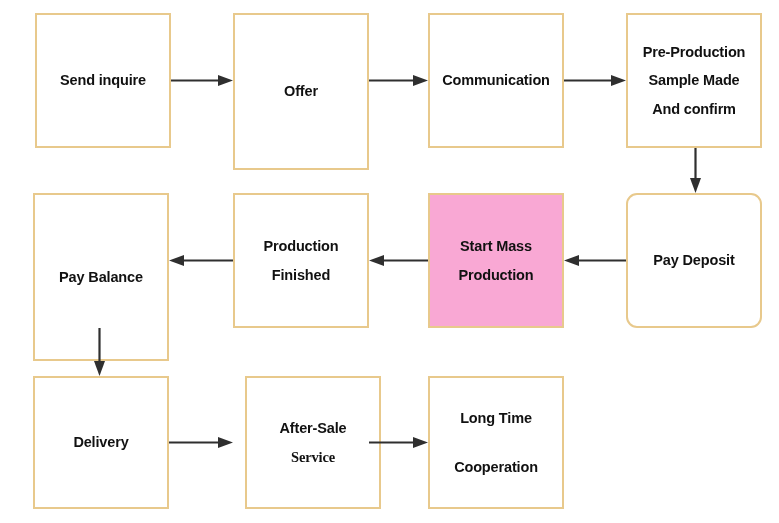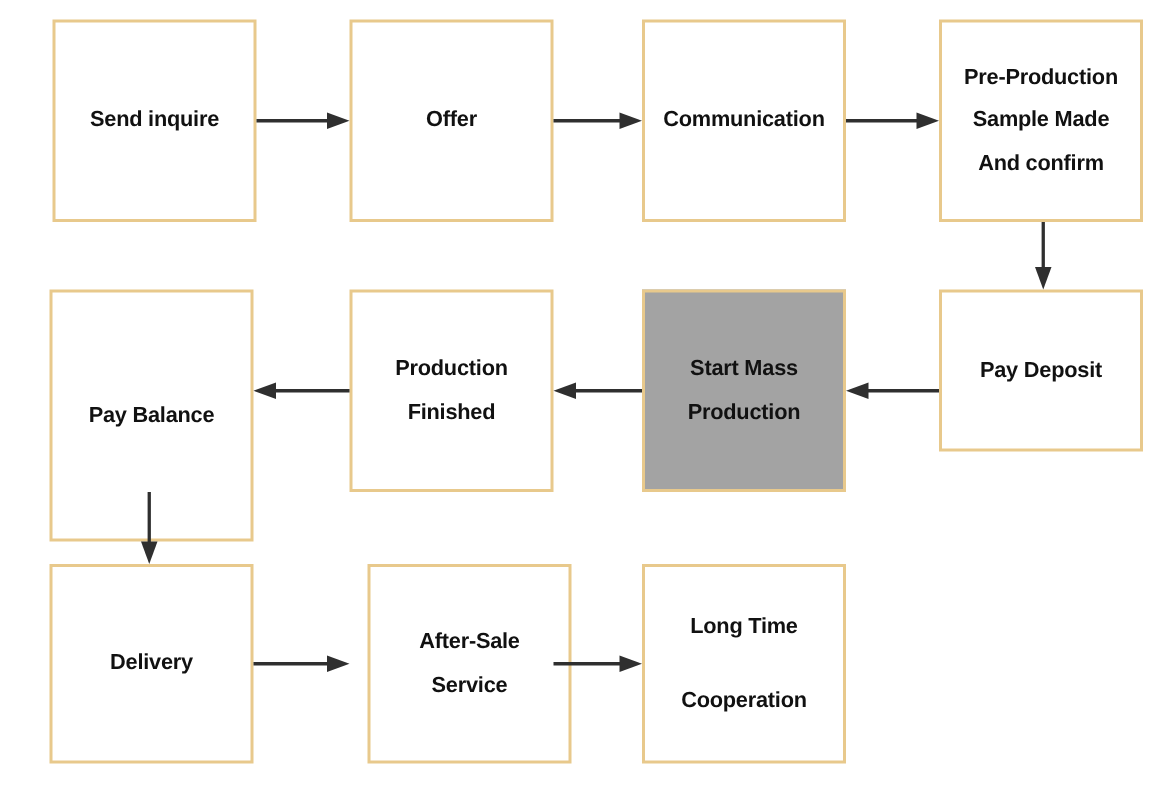--- a/index.html
+++ b/index.html
@@ -48,51 +48,51 @@
   }
 </style>
 </head>
 <body>
 
 <div id="canvas">
   <div id="nodes-layer">
       <div class="node" style="left: 35px; top: 13px; width: 136px; height: 135px; border-color: rgb(232, 201, 140); background: rgb(255, 255, 255);">
         <div class="node-label" style="color: rgb(17, 17, 17);">Send inquire</div>
       </div>
-      <div class="node" style="left: 233px; top: 13px; width: 136px; height: 135px; border-color: rgb(232, 201, 140); background: rgb(255, 255, 255);">
+      <div class="node" style="left: 233px; top: 13px; width: 136px; height: 157px; border-color: rgb(232, 201, 140); background: rgb(255, 255, 255);">
         <div class="node-label" style="color: rgb(17, 17, 17);">Offer</div>
       </div>
       <div class="node" style="left: 428px; top: 13px; width: 136px; height: 135px; border-color: rgb(232, 201, 140); background: rgb(255, 255, 255);">
         <div class="node-label" style="color: rgb(17, 17, 17);">Communication</div>
       </div>
       <div class="node" style="left: 626px; top: 13px; width: 136px; height: 135px; border-color: rgb(232, 201, 140); background: rgb(255, 255, 255);">
         <div class="node-label" style="color: rgb(17, 17, 17);">Pre-Production</div>
         <div class="node-label" style="color: rgb(17, 17, 17);">Sample Made</div>
         <div class="node-label" style="color: rgb(17, 17, 17);">And confirm</div>
       </div>
       <div class="node" style="left: 33px; top: 193px; width: 136px; height: 168px; border-color: rgb(232, 201, 140); background: rgb(255, 255, 255);">
         <div class="node-label" style="color: rgb(17, 17, 17);">Pay Balance</div>
       </div>
       <div class="node" style="left: 233px; top: 193px; width: 136px; height: 135px; border-color: rgb(232, 201, 140); background: rgb(255, 255, 255);">
         <div class="node-label" style="color: rgb(17, 17, 17);">Production</div>
         <div class="node-label" style="color: rgb(17, 17, 17);">Finished</div>
       </div>
-      <div class="node" style="left: 428px; top: 193px; width: 136px; height: 135px; border-color: rgb(232, 201, 140); background: #a3a3a3;">
+      <div class="node" style="left: 428px; top: 193px; width: 136px; height: 135px; border-color: rgb(232, 201, 140); background: #f9a8d4;">
         <div class="node-label" style="color: rgb(17, 17, 17);">Start Mass</div>
         <div class="node-label" style="color: rgb(17, 17, 17);">Production</div>
       </div>
-      <div class="node" style="left: 626px; top: 193px; width: 136px; height: 108px; border-color: rgb(232, 201, 140); background: rgb(255, 255, 255);">
+      <div class="node" style="left: 626px; top: 193px; width: 136px; height: 135px; border-color: rgb(232, 201, 140); background: rgb(255, 255, 255); border-radius: 11px;">
         <div class="node-label" style="color: rgb(17, 17, 17);">Pay Deposit</div>
       </div>
       <div class="node" style="left: 33px; top: 376px; width: 136px; height: 133px; border-color: rgb(232, 201, 140); background: rgb(255, 255, 255);">
         <div class="node-label" style="color: rgb(17, 17, 17);">Delivery</div>
       </div>
       <div class="node" style="left: 233px; top: 376px; width: 136px; height: 133px; border-color: rgb(232, 201, 140); background: rgb(255, 255, 255); margin-left: 12px;">
         <div class="node-label" style="color: rgb(17, 17, 17);">After-Sale</div>
-        <div class="node-label" style="color: rgb(17, 17, 17);">Service</div>
+        <div class="node-label" style="color: rgb(17, 17, 17); font-family: Liberation Serif, serif;">Service</div>
       </div>
       <div class="node" style="left: 428px; top: 376px; width: 136px; height: 133px; border-color: rgb(232, 201, 140); background: rgb(255, 255, 255); gap: 20px;">
         <div class="node-label" style="color: rgb(17, 17, 17);">Long Time</div>
         <div class="node-label" style="color: rgb(17, 17, 17);">Cooperation</div>
       </div>
     </div>
   <div id="connectors-layer">
       <div class="conn" style="left: 171px; top: 73px; width: 62px; height: 15px;">
         <svg width="62" height="15" viewBox="0 0 62 15">
           <line x1="0" y1="7.5" x2="48" y2="7.5" stroke="#2f2f2f" stroke-width="2.2"></line>

